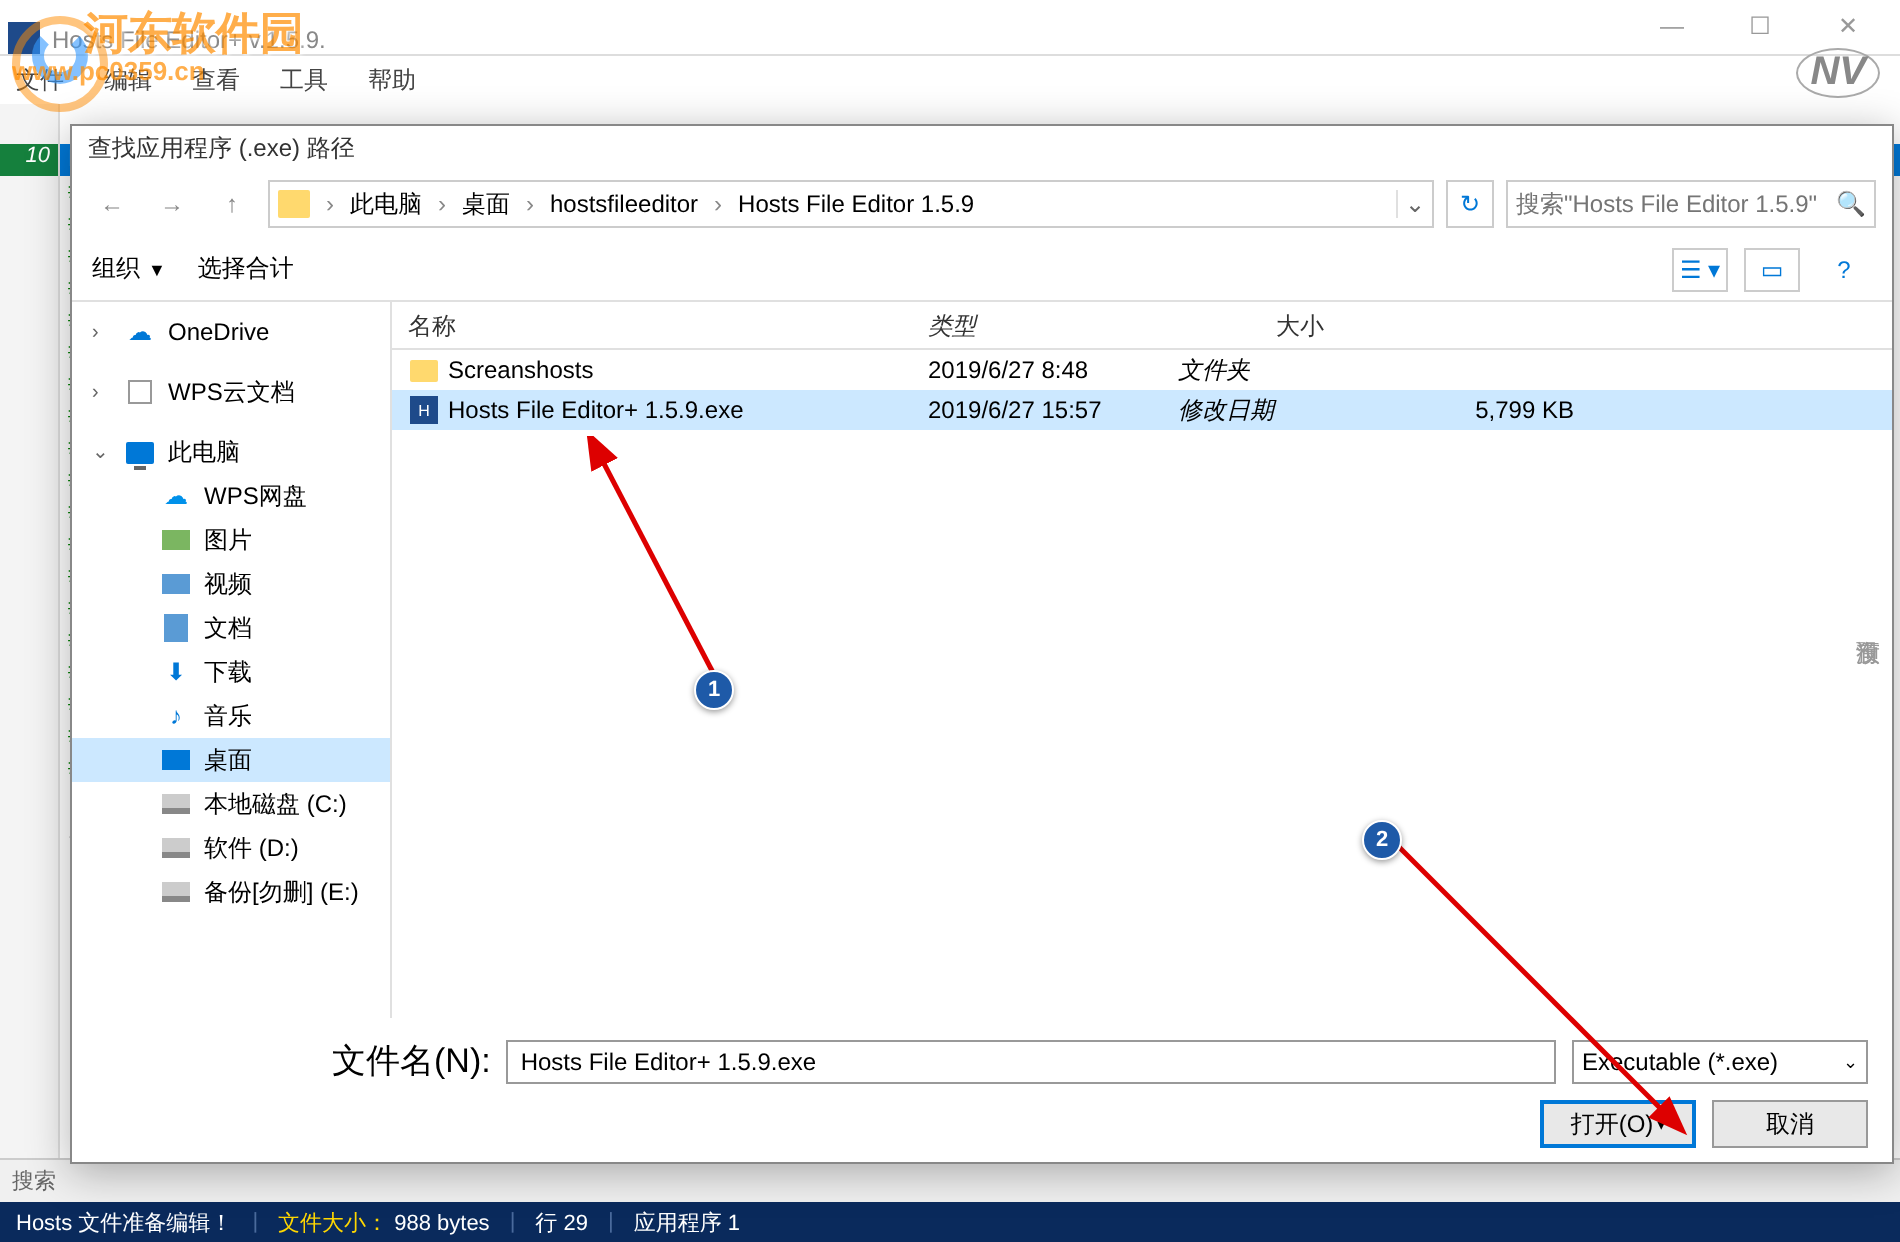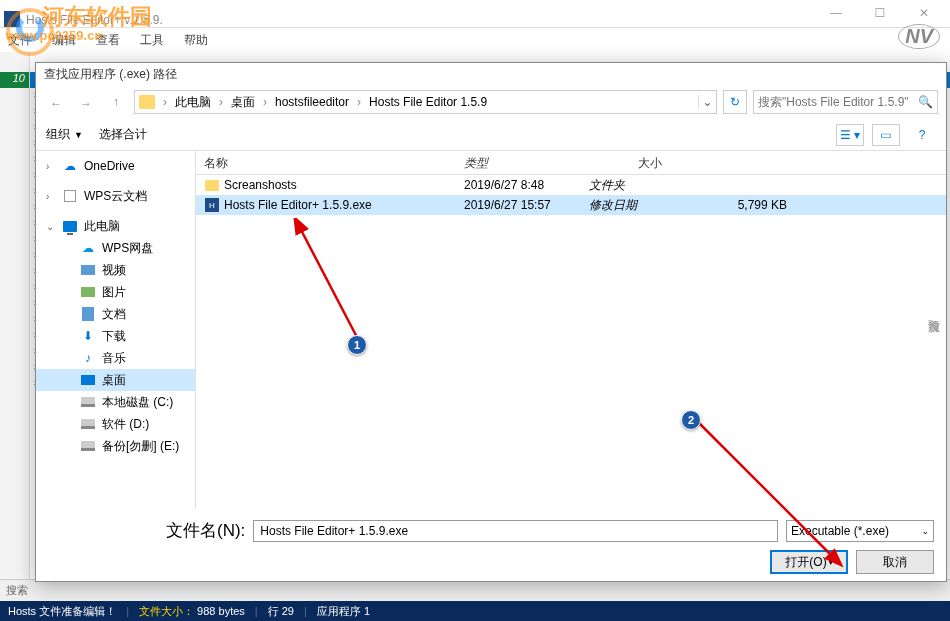--- a/index.html
+++ b/index.html
@@ -258,30 +258,30 @@
           <span>此电脑</span>
         </div>
         <div class="tree-item indent1">
           <span class="expand"></span>
           <span class="tree-icon icon-cloud">☁</span>
           <span>WPS网盘</span>
         </div>
         <div class="tree-item indent1">
           <span class="expand"></span>
           <span class="tree-icon">
+            <div class="icon-pic"></div>
+          </span>
+          <span>图片</span>
+        </div>
+        <div class="tree-item indent1">
+          <span class="expand"></span>
+          <span class="tree-icon">
             <div class="icon-video"></div>
           </span>
           <span>视频</span>
-        </div>
-        <div class="tree-item indent1">
-          <span class="expand"></span>
-          <span class="tree-icon">
-            <div class="icon-pic"></div>
-          </span>
-          <span>图片</span>
         </div>
         <div class="tree-item indent1">
           <span class="expand"></span>
           <span class="tree-icon">
             <div class="icon-doc"></div>
           </span>
           <span>文档</span>
         </div>
         <div class="tree-item indent1">
           <span class="expand"></span>

